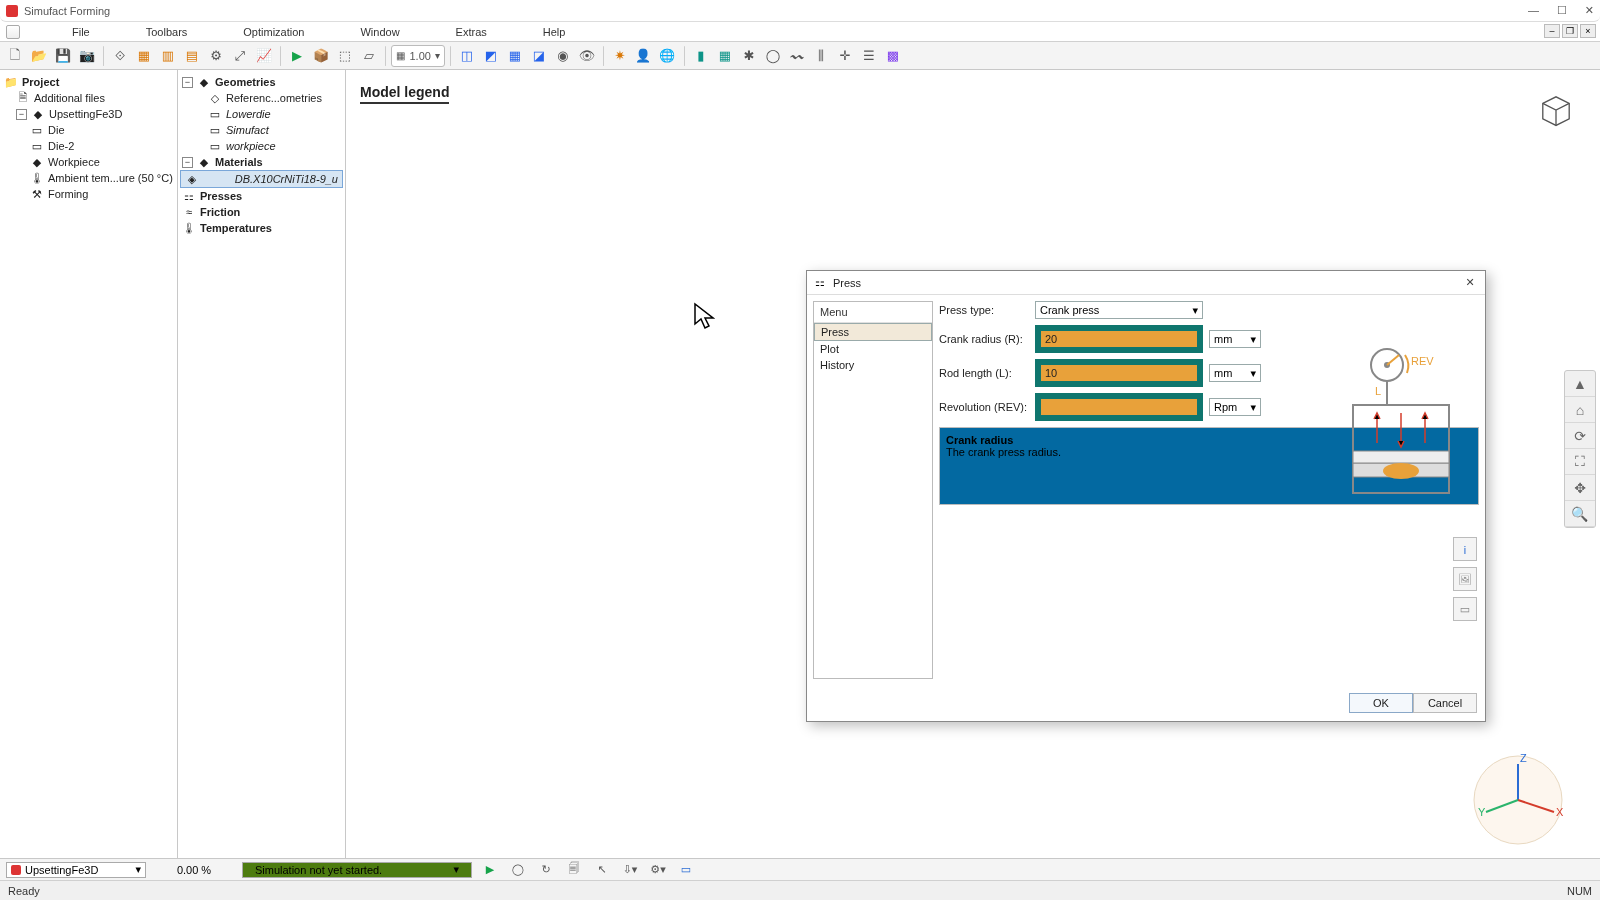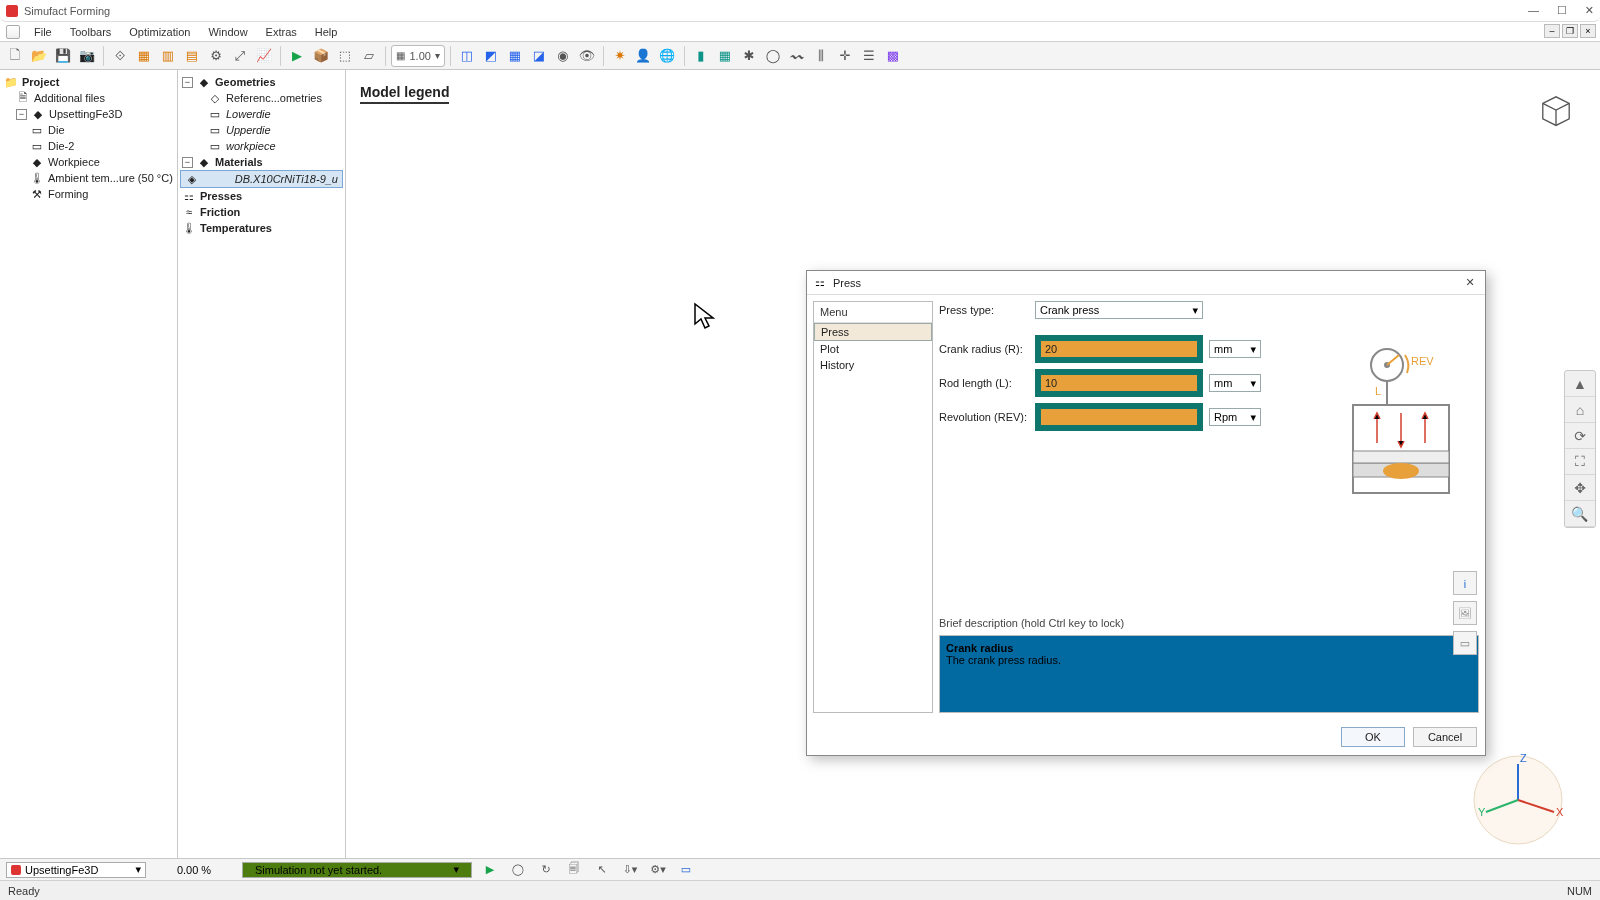--- a/index.html
+++ b/index.html
@@ -3,21 +3,21 @@
 <meta charset="utf-8">
 <style>
 * { margin:0; padding:0; box-sizing:border-box; font-family:"Segoe UI",Tahoma,sans-serif; font-size:11px; }
 html,body { width:1600px; height:900px; background:#fff; overflow:hidden; }
 .titlebar { height:22px; background:#fff; border-bottom:1px solid #ddd; display:flex; align-items:center; padding:0 6px;border-radius:6px; }
 .titlebar .icon { width:12px; height:12px; background:#d33; border-radius:2px; margin-right:6px; }
 .titlebar .title { color:#555; font-size:11px; flex:1; }
 .titlebar .winbtns { display:flex; gap:18px; color:#555; }
 .menubar { height:20px; display:flex; align-items:center; padding:0 6px; gap:2px; border-bottom:1px solid #d0d0d0; }
 .menubar .fileicon { width:14px; height:14px; background:linear-gradient(#fff,#eee); border:1px solid #aaa; border-radius:2px; margin-right:4px; }
-.menubar span { padding:2px 8px; color:#333; }
+.menubar span { padding:2px 8px; color:#333;margin-left:38px; }
 .toolbar { height:28px; background:#f4f4f4; border-bottom:1px solid #c8c8c8; display:flex; align-items:center; padding:0 4px; gap:2px; }
 .tb { width:22px; height:22px; border:1px solid transparent; border-radius:3px; display:flex; align-items:center; justify-content:center; color:#555; font-size:13px; }
 .tb.sep { width:1px; height:20px; background:#ccc; margin:0 3px; border:none; }
 .tb.wide { width:auto; padding:0 4px; gap:4px; border:1px solid #bbb; background:#fff; font-size:10px; }
 .tb.orange { color:#d97706; }
 .tb.green { color:#16a34a; }
 .tb.blue { color:#2563eb; }
 .tb.teal { color:#0d9488; }
 .tb.purple { color:#7c3aed; }
 .main { display:flex; height:calc(900px - 22px - 20px - 28px - 22px - 20px); }
@@ -54,21 +54,21 @@
 .sel { border:1px solid #9aa; background:#fff; height:18px; padding:0 4px; display:flex; align-items:center; justify-content:space-between; }
 .sel.wide{ width:168px; }
 .sel.unit{ width:52px; }
 .inp { height:26px; border:6px solid #0f766e; background:#e8a13a; color:#222; padding:8px 4px; width:168px; }
 .illus { position:absolute; right:28px; top:48px; width:110px; height:160px; }
 .desc-lbl { color:#444; margin-top:180px; }
 .desc-box { border:1px solid #bbb; height:78px; padding:6px; background:#0369a1; }
 .desc-box b { font-weight:bold; }
 .side-btns { position:absolute; right:8px; bottom:64px; display:flex; flex-direction:column; gap:6px; }
 .sbtn { width:24px; height:24px; border:1px solid #bbb; background:#f4f4f4; display:flex; align-items:center; justify-content:center; color:#888; }
-.dlg-foot { display:flex; justify-content:flex-end; gap:8px; padding:8px; }
+.dlg-foot { display:flex; justify-content:flex-end; padding:8px; }
 .btn { width:64px; height:20px; border:1px solid #8aa8c8; background:#f4f8fc; display:flex; align-items:center; justify-content:center; color:#222; }
 .btn.plain { border-color:#bbb; background:#f4f4f4; }
 .statusbar { height:22px; background:#f4f4f4; border-top:1px solid #c8c8c8; display:flex; align-items:center; padding:0 6px; gap:8px; }
 .statusbar .combo { width:140px; height:16px; border:1px solid #aaa; background:#fff; display:flex; align-items:center; padding:0 4px; gap:4px; justify-content:space-between; }
 .statusbar .pct { width:80px; text-align:center; }
 .statusbar .sim { flex:0 0 230px; border:1px solid #aaa; background:#4d7c0f; height:16px; display:flex; align-items:center; padding:0 12px; justify-content:space-between; }
 .statusbar .sbi { width:20px; height:18px; display:flex; align-items:center; justify-content:center; color:#555; }
 .footer { height:20px; background:#f0f0f0; border-top:1px solid #d0d0d0; display:flex; align-items:center; padding:0 8px; color:#333; justify-content:space-between; }
 .cursor { position:absolute; left:693px; top:302px; z-index:999; pointer-events:none; }
 .winctrl { position:absolute; right:4px; top:24px; display:flex; gap:2px; }
@@ -192,21 +192,21 @@
     <div class="trow ind2">
         <span class="ti">◇</span>
         <span>Referenc...ometries</span>
       </div>
     <div class="trow ind2">
         <span class="ti">▭</span>
         <i>Lowerdie</i>
       </div>
     <div class="trow ind2">
         <span class="ti">▭</span>
-        <i>Upperdie</i>
+        <i>Simufact</i>
       </div>
     <div class="trow ind2">
         <span class="ti">▭</span>
         <i>workpiece</i>
       </div>
     <div class="trow">
         <span class="tg">−</span>
         <span class="ti">◆</span>
         <b>Materials</b>
       </div>
@@ -289,21 +289,21 @@
           <div class="mi">History</div>
         </div>
         <div class="dlg-main">
           <div class="row">
             <label>Press type:</label>
             <div class="sel wide">
                 <span>Crank press</span>
                 <span>▾</span>
               </div>
           </div>
-          <div class="row" style="margin-top:10px;">
+          <div class="row" style="">
             <label>Crank radius (R):</label>
             <input class="inp" value="20" style="">
             <div class="sel unit">
                 <span>mm</span>
                 <span>▾</span>
               </div>
           </div>
           <div class="row">
             <label>Rod length (L):</label>
             <input class="inp" value="10" style="">
@@ -336,21 +336,20 @@
             <g stroke="#d43c2b" stroke-width="1.5">
               <line x1="30" y1="72" x2="30" y2="100"></line>
                 <path d="M27 76 L30 70 L33 76"></path>
               <line x1="78" y1="72" x2="78" y2="100"></line>
                 <path d="M75 76 L78 70 L81 76"></path>
               <line x1="54" y1="70" x2="54" y2="102"></line>
                 <path d="M51 98 L54 104 L57 98"></path>
             </g>
           </svg>
 
-          <div class="desc-lbl">Brief description (hold Ctrl key to lock)</div>
           <div class="desc-box">
             <b>Crank radius</b><br>
             <span>The crank press radius.</span>
           </div>
         </div>
         <div class="side-btns">
           <div class="sbtn" style="color:#2b6cd4;">ℹ</div>
           <div class="sbtn">🖼</div>
           <div class="sbtn">▭</div>
         </div>

